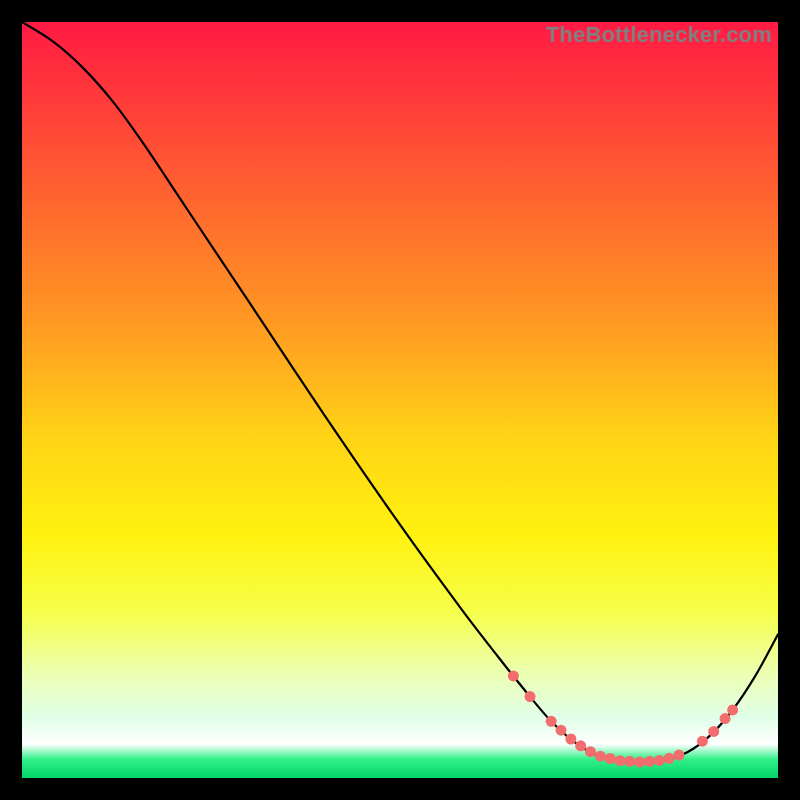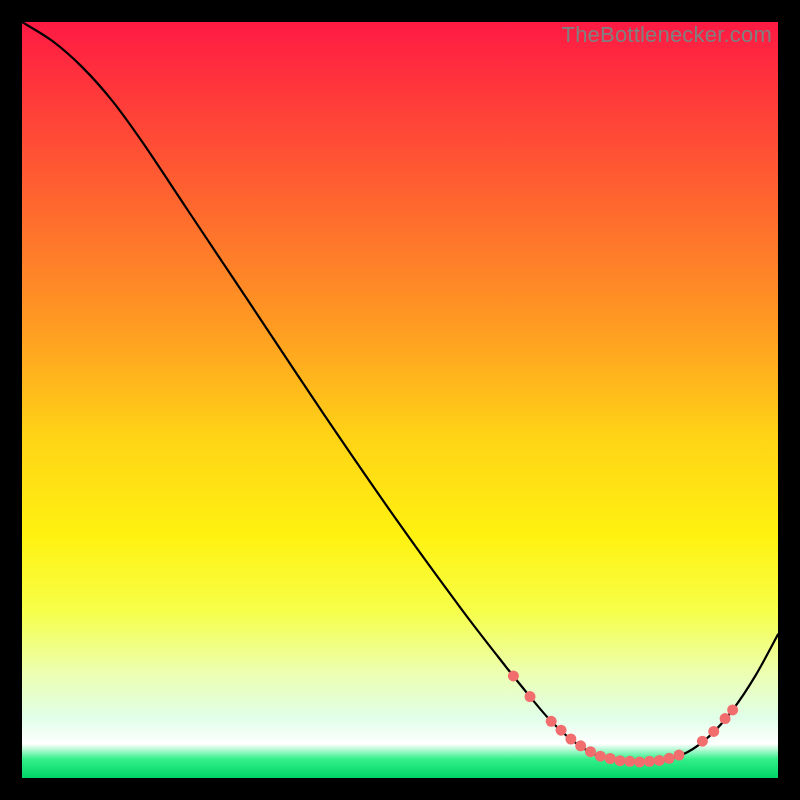--- a/index.html
+++ b/index.html
@@ -25,21 +25,21 @@
     top: 0;
     width: 756px;
     height: 756px;
   }
   .watermark {
     position: absolute;
     top: 0px;
     right: 6px;
     color: #808080;
     font-size: 22px;
-    font-weight: 400;
+    font-weight: 700;
     letter-spacing: 0.2px;
     user-select: none;
     text-align: center;
   }
 </style>
 </head>
 <body>
 
 <div class="frame">
   <svg class="plot-area" viewBox="0 0 756 756" preserveAspectRatio="none">

